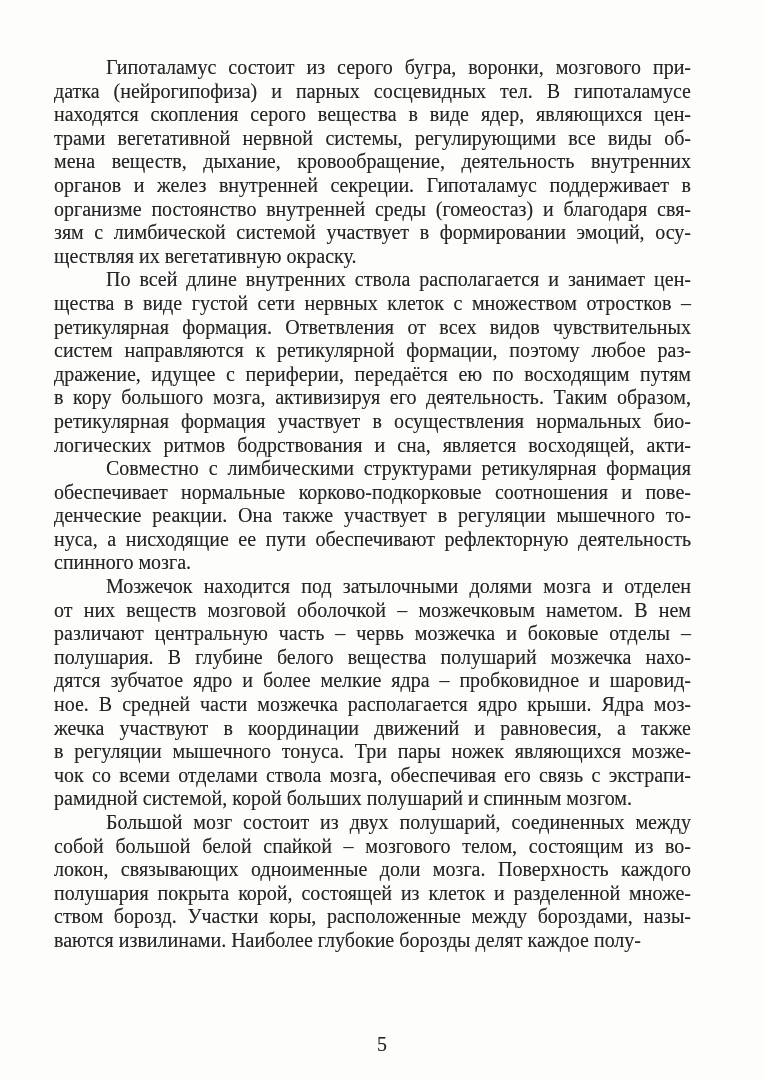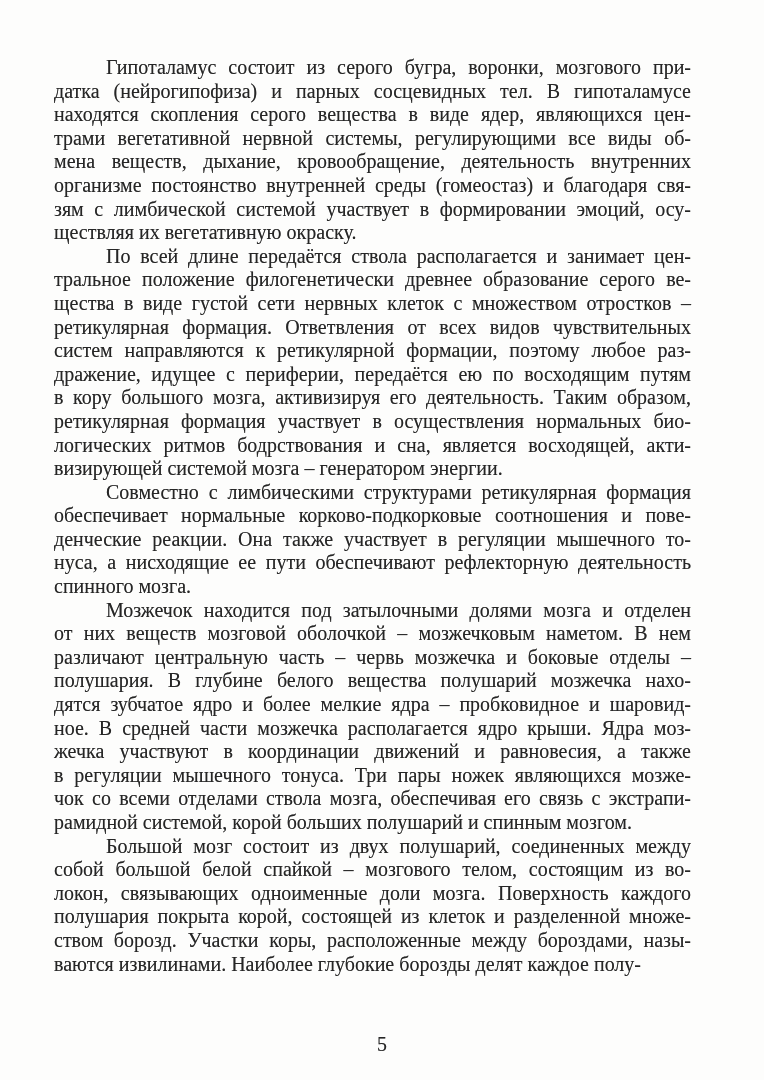--- a/index.html
+++ b/index.html
@@ -54,33 +54,32 @@
 </head>
 <body style="background: rgb(253, 253, 252); color: rgb(38, 38, 38);">
 
 <div class="page">
   <div class="text-block">
       <div class="line first"><span>Гипоталамус состоит из серого бугра, воронки, мозгового при-</span></div>
       <div class="line"><span>датка (нейрогипофиза) и парных сосцевидных тел. В гипоталамусе</span></div>
       <div class="line"><span>находятся скопления серого вещества в виде ядер, являющихся цен-</span></div>
       <div class="line"><span>трами вегетативной нервной системы, регулирующими все виды об-</span></div>
       <div class="line"><span>мена веществ, дыхание, кровообращение, деятельность внутренних</span></div>
+      <div class="line"><span>органов и желез внутренней секреции. Гипоталамус поддерживает в</span></div>
       <div class="line"><span>организме постоянство внутренней среды (гомеостаз) и благодаря свя-</span></div>
       <div class="line"><span>зям с лимбической системой участвует в формировании эмоций, осу-</span></div>
       <div class="line last"><span>ществляя их вегетативную окраску.</span></div>
-      <div class="line first"><span>По всей длине передаётся ствола располагается и занимает цен-</span></div>
-      <div class="line"><span>тральное положение филогенетически древнее образование серого ве-</span></div>
+      <div class="line first"><span>По всей длине внутренних ствола располагается и занимает цен-</span></div>
       <div class="line"><span>щества в виде густой сети нервных клеток с множеством отростков –</span></div>
       <div class="line"><span>ретикулярная формация. Ответвления от всех видов чувствительных</span></div>
       <div class="line"><span>систем направляются к ретикулярной формации, поэтому любое раз-</span></div>
       <div class="line"><span>дражение, идущее с периферии, передаётся ею по восходящим путям</span></div>
       <div class="line"><span>в кору большого мозга, активизируя его деятельность. Таким образом,</span></div>
       <div class="line"><span>ретикулярная формация участвует в осуществления нормальных био-</span></div>
       <div class="line"><span>логических ритмов бодрствования и сна, является восходящей, акти-</span></div>
-      <div class="line last"><span>визирующей системой мозга – генератором энергии.</span></div>
       <div class="line first"><span>Совместно с лимбическими структурами ретикулярная формация</span></div>
       <div class="line"><span>обеспечивает нормальные корково-подкорковые соотношения и пове-</span></div>
       <div class="line"><span>денческие реакции. Она также участвует в регуляции мышечного то-</span></div>
       <div class="line"><span>нуса, а нисходящие ее пути обеспечивают рефлекторную деятельность</span></div>
       <div class="line last"><span>спинного мозга.</span></div>
       <div class="line first"><span>Мозжечок находится под затылочными долями мозга и отделен</span></div>
       <div class="line"><span>от них веществ мозговой оболочкой – мозжечковым наметом. В нем</span></div>
       <div class="line"><span>различают центральную часть – червь мозжечка и боковые отделы –</span></div>
       <div class="line"><span>полушария. В глубине белого вещества полушарий мозжечка нахо-</span></div>
       <div class="line"><span>дятся зубчатое ядро и более мелкие ядра – пробковидное и шаровид-</span></div>

